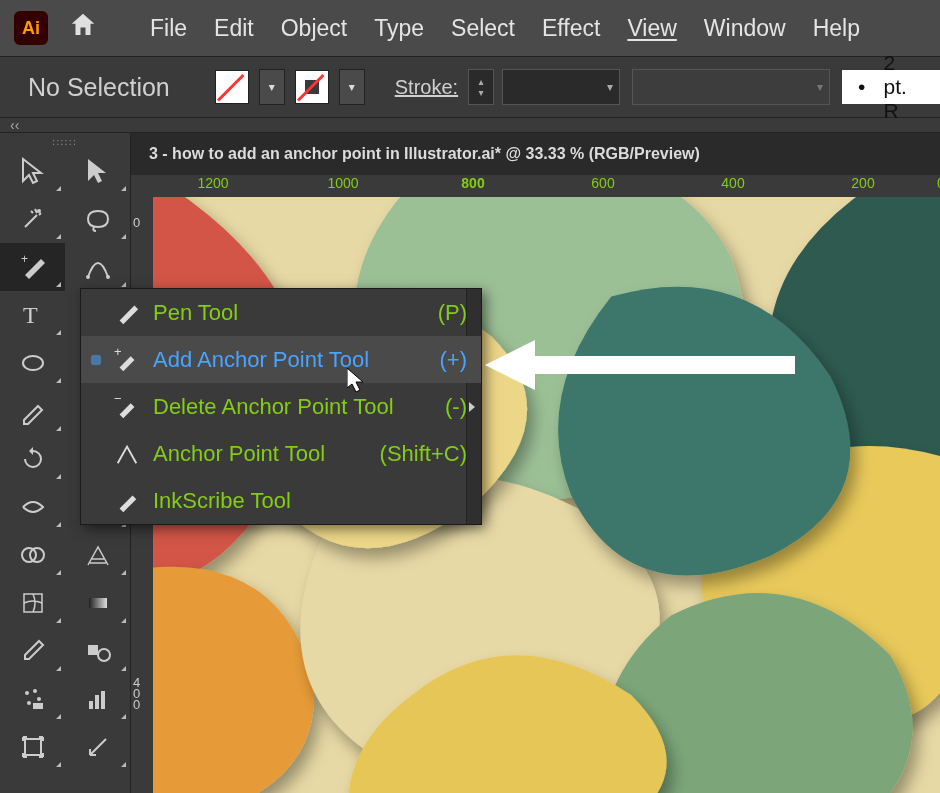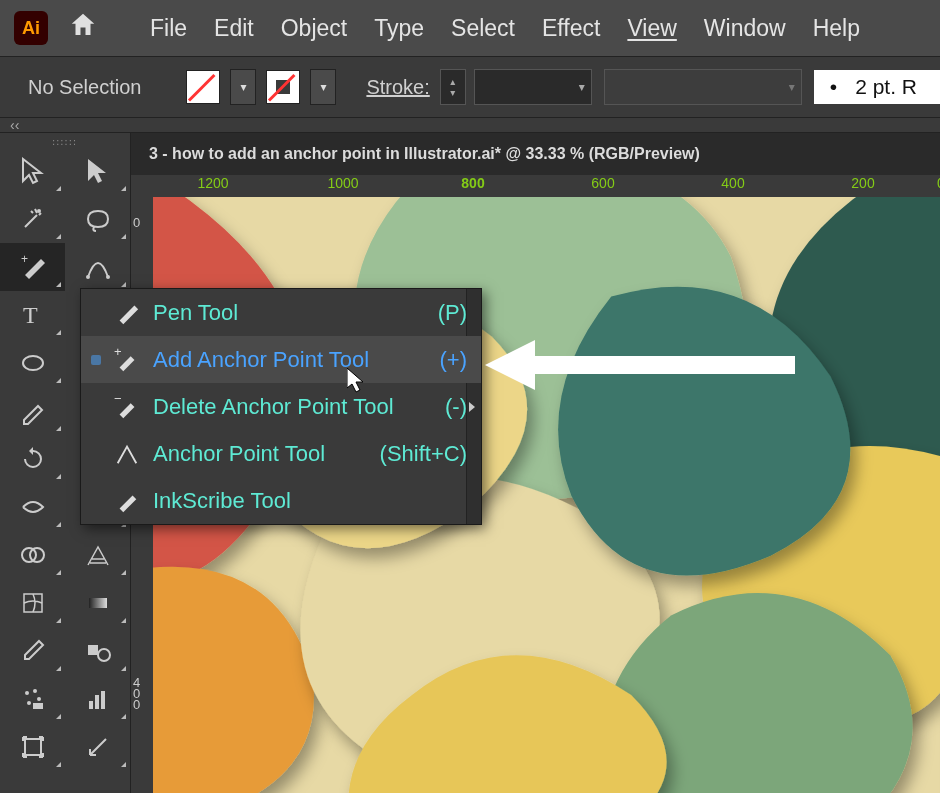--- a/index.html
+++ b/index.html
@@ -47,21 +47,21 @@
   .controlbar {
     display: flex;
     align-items: center;
     height: 60px;
     background: #3a3a3a;
     color: #d0d0d0;
     font-size: 20px;
     border-top: 1px solid #222;
     border-bottom: 1px solid #222;
   }
-  .no-sel { margin-left: 28px; font-size: 20px; }
+  .no-sel { margin-left: 28px; font-size: 25px; }
   .swatch-group { display: flex; margin-left: 45px; gap: 10px; align-items: center;}
   .swatch-box {
     width: 32px; height: 32px;
     background: #fff;
     position: relative;
     border: 1px solid #222;
   }
   .swatch-box::after {
     content: "";
     position: absolute;
@@ -223,21 +223,21 @@
     width: 400px;
     background: #3a3a3a;
     border: 1px solid #1a1a1a;
     box-shadow: 4px 4px 12px rgba(0,0,0,0.5);
     z-index: 50;
   }
   .flyout-row {
     display: flex; align-items: center;
     height: 47px;
     font-size: 22px;
-    color: #5eead4;
+    color: #84cc16;
     padding: 0 14px 0 10px;
     gap: 12px;
     position: relative;
   }
   .flyout-row.hover { background: #4a4a4a; color: #4aa3ff; }
   .flyout-row .dot { width: 10px; height: 10px; border-radius: 2px; visibility: hidden; }
   .flyout-row.hover .dot { visibility: visible; background: #4aa3ff; opacity: 0.5; }
   .flyout-row .ico { width: 28px; display: flex; align-items: center; justify-content: center;}
   .flyout-row .lab { flex: 1; }
   .flyout-row .shortcut { color: inherit; }

